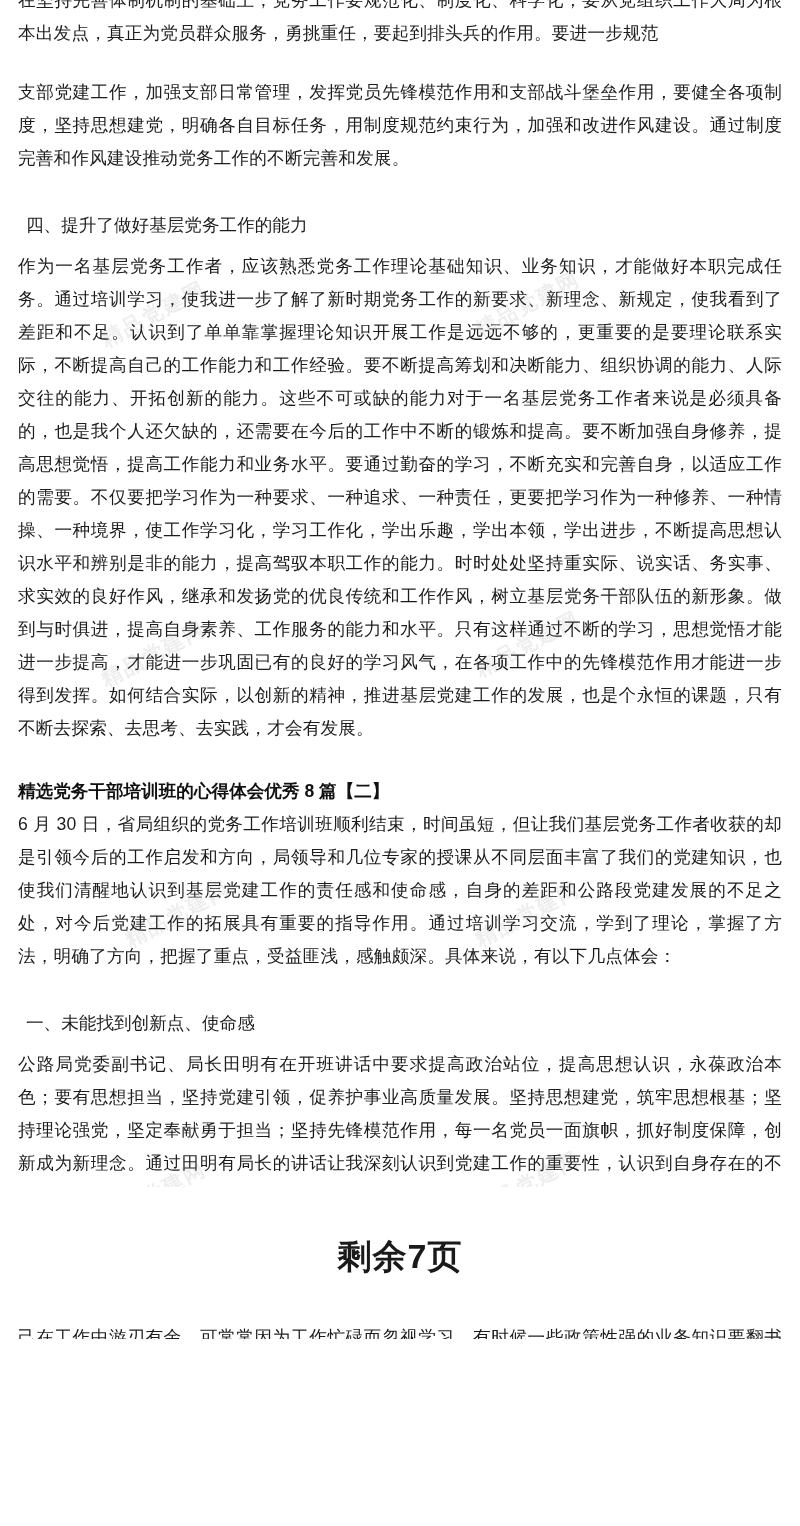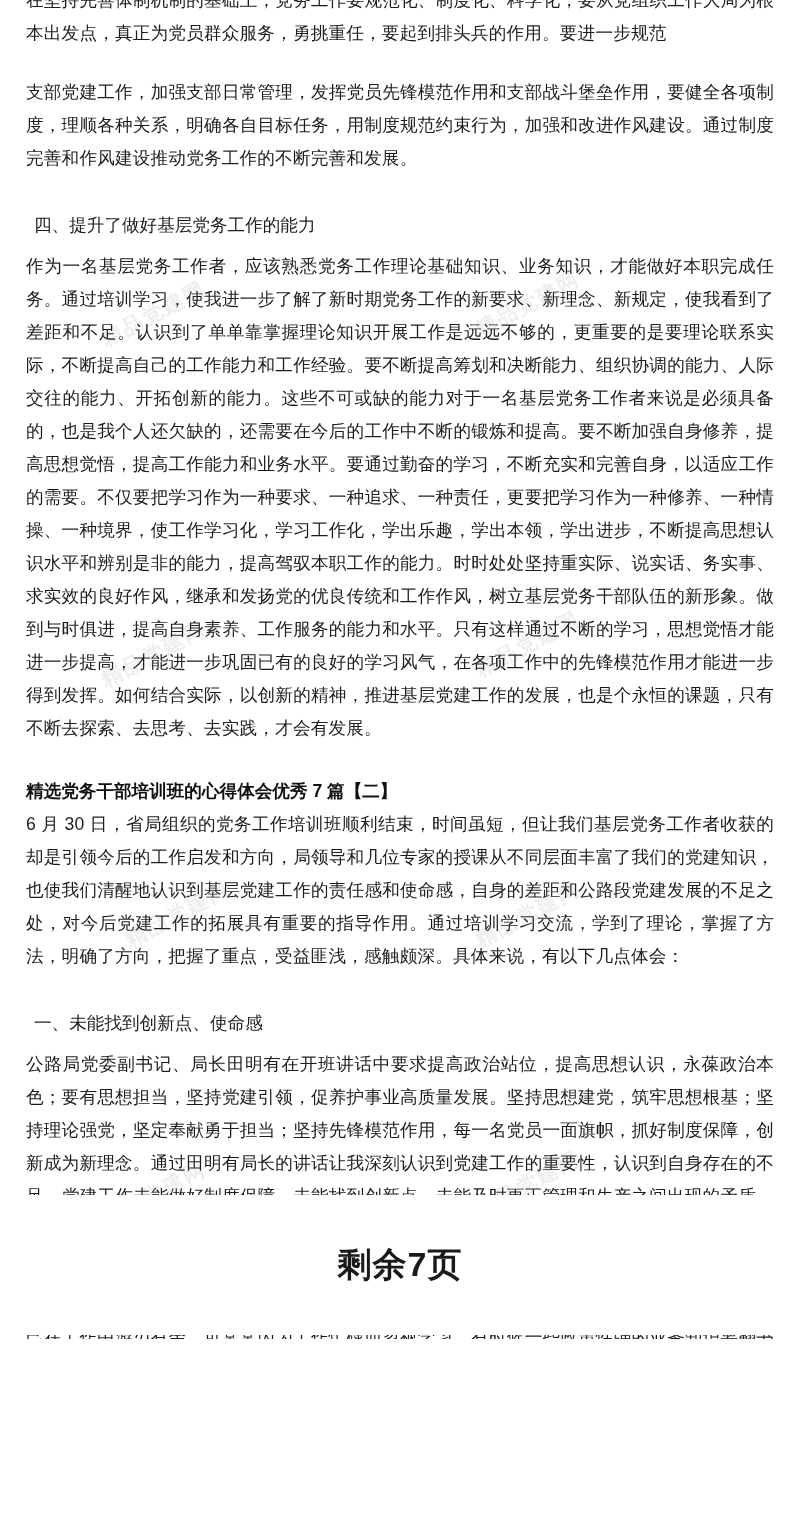--- a/index.html
+++ b/index.html
@@ -13,21 +13,21 @@
     position: relative;
     font-family: "Liberation Sans", "DejaVu Sans", sans-serif;
     color: #1a1a1a;
     overflow: hidden;
   }
   .page {
     position: relative;
     width: 800px;
     height: 1339px;
     box-sizing: border-box;
-    padding: 0 26px;
+    padding: 0 18px;
     overflow: hidden;
   }
   .doc-body {
     padding-top: 0;
   }
   p.para {
     margin: 0 0 0 0;
     font-size: 17.6px;
     line-height: 33px;
     text-align: justify;
@@ -72,21 +72,21 @@
   .wm3 { left: 96px;  top: 640px; }
   .wm4 { left: 470px; top: 630px; }
   .wm5 { left: 120px; top: 900px; }
   .wm6 { left: 470px; top: 900px; }
   .wm7 { left: 96px;  top: 1180px; }
   .wm8 { left: 470px; top: 1170px; }
 
   .footer-bar {
     position: absolute;
     left: 0;
-    bottom: 4px;
+    bottom: 12px;
     width: 800px;
     height: 140px;
     background: #ffffff;
     display: flex;
     align-items: center;
     justify-content: center;
     gap: 28px;
   }
   .footer-text {
     font-size: 34px;
@@ -99,31 +99,31 @@
 <body>
 
 <div class="page">
 
   <div class="doc-body">
 
     <p class="para clipped-top">在坚持完善体制机制的基础上，党务工作要规范化、制度化、科学化，要从党组织工作大局为根本出发点，真正为党员群众服务，勇挑重任，要起到排头兵的作用。要进一步规范</p>
 
     <div class="gap-md"></div>
 
-    <p class="para">支部党建工作，加强支部日常管理，发挥党员先锋模范作用和支部战斗堡垒作用，要健全各项制度，理顺各种关系，明确各自目标任务，用制度规范约束行为，加强和改进作风建设。通过制度完善和作风建设推动党务工作的不断完善和发展。</p>
+    <p class="para">支部党建工作，加强支部日常管理，发挥党员先锋模范作用和支部战斗堡垒作用，要健全各项制度，坚持思想建党，明确各自目标任务，用制度规范约束行为，加强和改进作风建设。通过制度完善和作风建设推动党务工作的不断完善和发展。</p>
 
     <div class="gap-md"></div>
 
     <h2 class="heading">四、提升了做好基层党务工作的能力</h2>
 
     <p class="para">作为一名基层党务工作者，应该熟悉党务工作理论基础知识、业务知识，才能做好本职完成任务。通过培训学习，使我进一步了解了新时期党务工作的新要求、新理念、新规定，使我看到了差距和不足。认识到了单单靠掌握理论知识开展工作是远远不够的，更重要的是要理论联系实际，不断提高自己的工作能力和工作经验。要不断提高筹划和决断能力、组织协调的能力、人际交往的能力、开拓创新的能力。这些不可或缺的能力对于一名基层党务工作者来说是必须具备的，也是我个人还欠缺的，还需要在今后的工作中不断的锻炼和提高。要不断加强自身修养，提高思想觉悟，提高工作能力和业务水平。要通过勤奋的学习，不断充实和完善自身，以适应工作的需要。不仅要把学习作为一种要求、一种追求、一种责任，更要把学习作为一种修养、一种情操、一种境界，使工作学习化，学习工作化，学出乐趣，学出本领，学出进步，不断提高思想认识水平和辨别是非的能力，提高驾驭本职工作的能力。时时处处坚持重实际、说实话、务实事、求实效的良好作风，继承和发扬党的优良传统和工作作风，树立基层党务干部队伍的新形象。做到与时俱进，提高自身素养、工作服务的能力和水平。只有这样通过不断的学习，思想觉悟才能进一步提高，才能进一步巩固已有的良好的学习风气，在各项工作中的先锋模范作用才能进一步得到发挥。如何结合实际，以创新的精神，推进基层党建工作的发展，也是个永恒的课题，只有不断去探索、去思考、去实践，才会有发展。</p>
 
     <div class="gap-lg"></div>
 
-    <h2 class="heading-bold">精选党务干部培训班的心得体会优秀 7 篇【二】</h2>
+    <h2 class="heading-bold">精选党务干部培训班的心得体会优秀 8 篇【二】</h2>
 
     <p class="para">6 月 30 日，省局组织的党务工作培训班顺利结束，时间虽短，但让我们基层党务工作者收获的却是引领今后的工作启发和方向，局领导和几位专家的授课从不同层面丰富了我们的党建知识，也使我们清醒地认识到基层党建工作的责任感和使命感，自身的差距和公路段党建发展的不足之处，对今后党建工作的拓展具有重要的指导作用。通过培训学习交流，学到了理论，掌握了方法，明确了方向，把握了重点，受益匪浅，感触颇深。具体来说，有以下几点体会：</p>
 
     <div class="gap-md"></div>
 
     <h2 class="heading">一、未能找到创新点、使命感</h2>
 
     <p class="para">公路局党委副书记、局长田明有在开班讲话中要求提高政治站位，提高思想认识，永葆政治本色；要有思想担当，坚持党建引领，促养护事业高质量发展。坚持思想建党，筑牢思想根基；坚持理论强党，坚定奉献勇于担当；坚持先锋模范作用，每一名党员一面旗帜，抓好制度保障，创新成为新理念。通过田明有局长的讲话让我深刻认识到党建工作的重要性，认识到自身存在的不足---党建工作未能做好制度保障，未能找到创新点，未能及时更正管理和生产之间出现的矛盾。</p>
 
     <div class="gap-md"></div>

